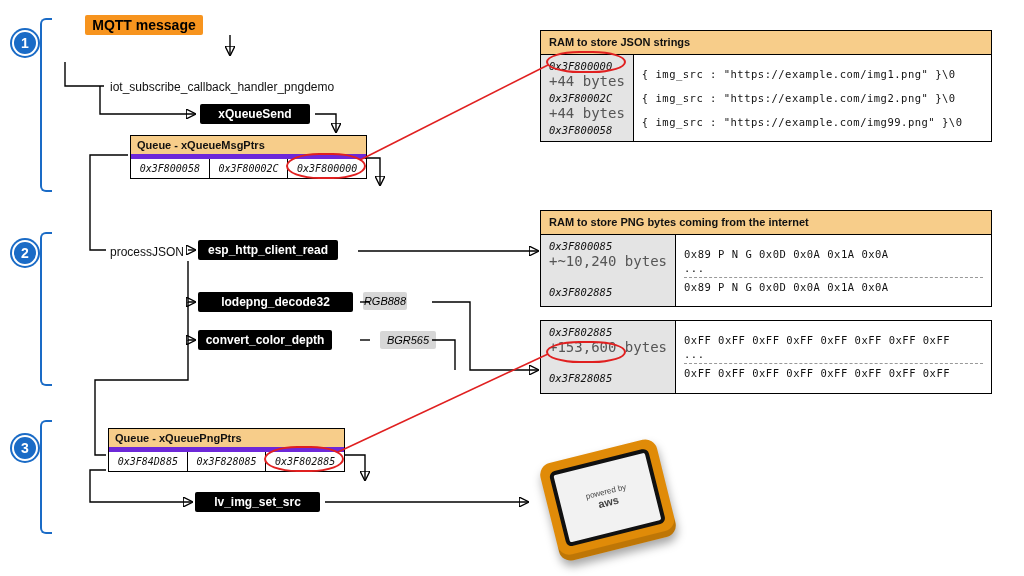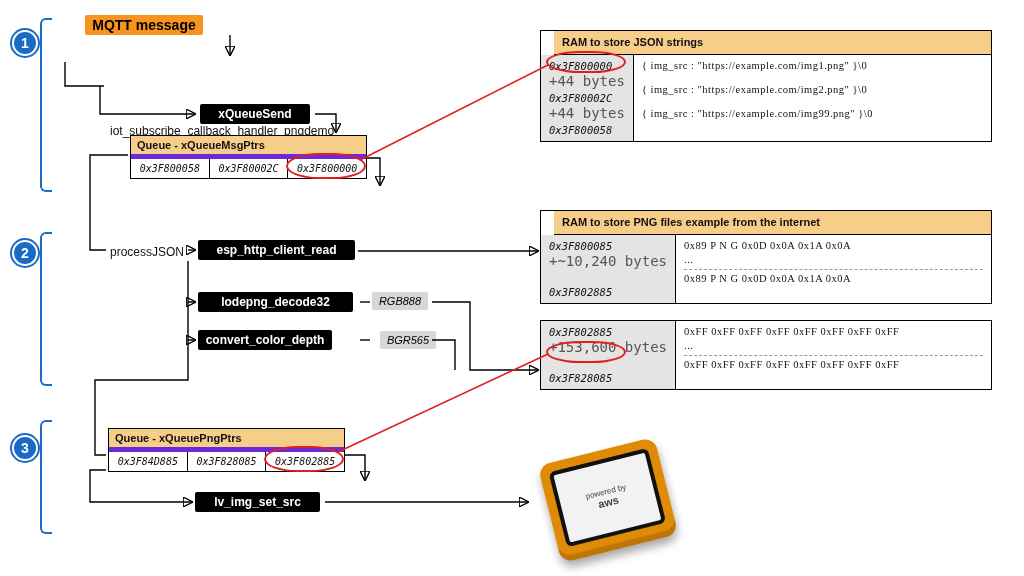--- a/index.html
+++ b/index.html
@@ -7,24 +7,24 @@
   .txt { position:absolute; font-size:12px; line-height:1.2; white-space:nowrap; }
   .blackbox { position:absolute; background:#000; color:#fff; font-weight:600; font-size:12px; text-align:center; display:flex; align-items:center; justify-content:center; border-radius:2px; }
   .orangebox { position:absolute; background:#f7941e; color:#000; font-weight:700; font-size:14px; display:flex; align-items:center; justify-content:center; border-radius:2px; }
   .greybox { position:absolute; background:#d7d7d7; color:#000; font-size:11px; display:flex; align-items:center; justify-content:center; border-radius:2px; font-style:italic; }
   .queuebox { position:absolute; border:1px solid #000; background:#fff; }
   .queuetitle { background:#f7cd8a; font-size:11px; font-weight:600; padding:3px 6px; border-bottom:5px solid #6d28d9; }
   .queuecells { display:flex; }
   .qcell { flex:1; border-right:1px solid #000; font-family:Menlo,Consolas,monospace; font-size:10px; font-style:italic; padding:4px 6px; text-align:center; }
   .qcell:last-child { border-right:none; }
   .ramblock { position:absolute; border:1px solid #000; font-size:10.5px; line-height:1.35; font-family:Menlo,Consolas,monospace; }
-  .ramtitle { background:#f7cd8a; font-family:"Helvetica Neue",Arial,sans-serif; font-size:11px; font-weight:600; padding:4px 8px; border-bottom:1px solid #000;margin-left:13px; }
+  .ramtitle { background:#f7cd8a; font-family:"Helvetica Neue",Arial,sans-serif; font-size:11px; font-weight:600; padding:4px 8px; border-bottom:1px solid #000; }
   .rambody { display:flex; }
   .ramaddr { background:#e4e4e4; border-right:1px solid #000; padding:4px 8px; font-style:italic; min-width:70px; }
-  .ramdata { padding:4px 8px; flex:1; letter-spacing:0.5px;font-family:Liberation Serif, serif; }
+  .ramdata { padding:12px 8px; flex:1; letter-spacing:0.5px; }
   .addrnote { font-size:14px; color:#555; font-style:normal; margin-top:-1px; }
   .sepline { border-top:1px dashed #999; margin:2px 0; }
   .badge { position:absolute; width:26px; height:26px; border-radius:50%; background:#1a6bc6; color:#fff; font-weight:800; font-size:14px; display:flex; align-items:center; justify-content:center; box-shadow:inset 0 0 0 2px #fff, 0 0 0 2px #1a6bc6; }
   .brace { position:absolute; border-left:2px solid #1a6bc6; border-top:2px solid #1a6bc6; border-bottom:2px solid #1a6bc6; border-top-left-radius:6px; border-bottom-left-radius:6px; width:10px; }
   .redcircle { position:absolute; border:2px solid #e02020; border-radius:50%/60%; background:transparent; pointer-events:none; }
   svg.arrows { position:absolute; left:0; top:0; width:1024px; height:576px; pointer-events:none; }
   .arrows path, .arrows line { stroke:#000; stroke-width:1.4; fill:none; }
   .arrows .redline { stroke:#e02020; stroke-width:1.6; }
   
   .device { position:absolute; width:120px; height:100px; transform:rotate(-14deg); }
@@ -40,37 +40,37 @@
 <div class="brace" style="left:40px; top:18px; height:170px;"></div>
 <div class="badge" style="left:12px; top:30px;">1</div>
 
 <div class="brace" style="left:40px; top:232px; height:150px;"></div>
 <div class="badge" style="left:12px; top:240px;">2</div>
 
 <div class="brace" style="left:40px; top:420px; height:110px;"></div>
 <div class="badge" style="left:12px; top:435px;">3</div>
 
 <div class="orangebox" style="left:85px; top:15px; width:118px; height:20px;">MQTT message</div>
-<div class="txt" style="left:110px; top:80px;margin-top:44px;">iot_subscribe_callback_handler_pngdemo</div>
+<div class="txt" style="left:110px; top:80px;">iot_subscribe_callback_handler_pngdemo</div>
 <div class="blackbox" style="left:200px; top:104px; width:110px; height:20px;">xQueueSend</div>
 
 <div class="queuebox" style="left:130px; top:135px; width:235px;">
   <div class="queuetitle">Queue - xQueueMsgPtrs</div>
   <div class="queuecells">
     <div class="qcell">0x3F800058</div>
     <div class="qcell">0x3F80002C</div>
     <div class="qcell">0x3F800000</div>
   </div>
 </div>
 
 <div class="txt" style="left:110px; top:245px;">processJSON</div>
-<div class="blackbox" style="left:198px; top:240px; width:157px; height:20px;">esp_http_client_read</div>
+<div class="blackbox" style="left:198px; top:240px; width:140px; height:20px;">esp_http_client_read</div>
 <div class="blackbox" style="left:198px; top:292px; width:155px; height:20px;">lodepng_decode32</div>
 <div class="blackbox" style="left:198px; top:330px; width:134px; height:20px;">convert_color_depth</div>
-<div class="greybox" style="left:372px; top:292px; width:56px; height:18px;font-style:italic;">RGB888</div>
+<div class="greybox" style="left:363px; top:292px; width:44px; height:18px;font-style:italic;">RGB888</div>
 <div class="greybox" style="left:380px; top:331px; width:56px; height:18px;">BGR565</div>
 
 <div class="queuebox" style="left:108px; top:428px; width:235px;">
   <div class="queuetitle">Queue - xQueuePngPtrs</div>
   <div class="queuecells">
     <div class="qcell">0x3F84D885</div>
     <div class="qcell">0x3F828085</div>
     <div class="qcell">0x3F802885</div>
   </div>
 </div>
@@ -90,21 +90,21 @@
       <div>{ img_src : "https://example.com/img1.png" }\0</div>
       <div style="height:10px"></div>
       <div>{ img_src : "https://example.com/img2.png" }\0</div>
       <div style="height:10px"></div>
       <div>{ img_src : "https://example.com/img99.png" }\0</div>
     </div>
   </div>
 </div>
 
 <div class="ramblock" style="left:540px; top:210px; width:450px;">
-  <div class="ramtitle">RAM to store PNG files example from the internet</div>
+  <div class="ramtitle">RAM to store PNG bytes coming from the internet</div>
   <div class="rambody">
     <div class="ramaddr">
       <div>0x3F800085</div>
       <div class="addrnote">+~10,240 bytes</div><br>
       <div>0x3F802885</div>
     </div>
     <div class="ramdata">
       <div>0x89  P    N    G     0x0D  0x0A  0x1A  0x0A</div>
       <div>...</div>
       <div class="sepline"></div>

